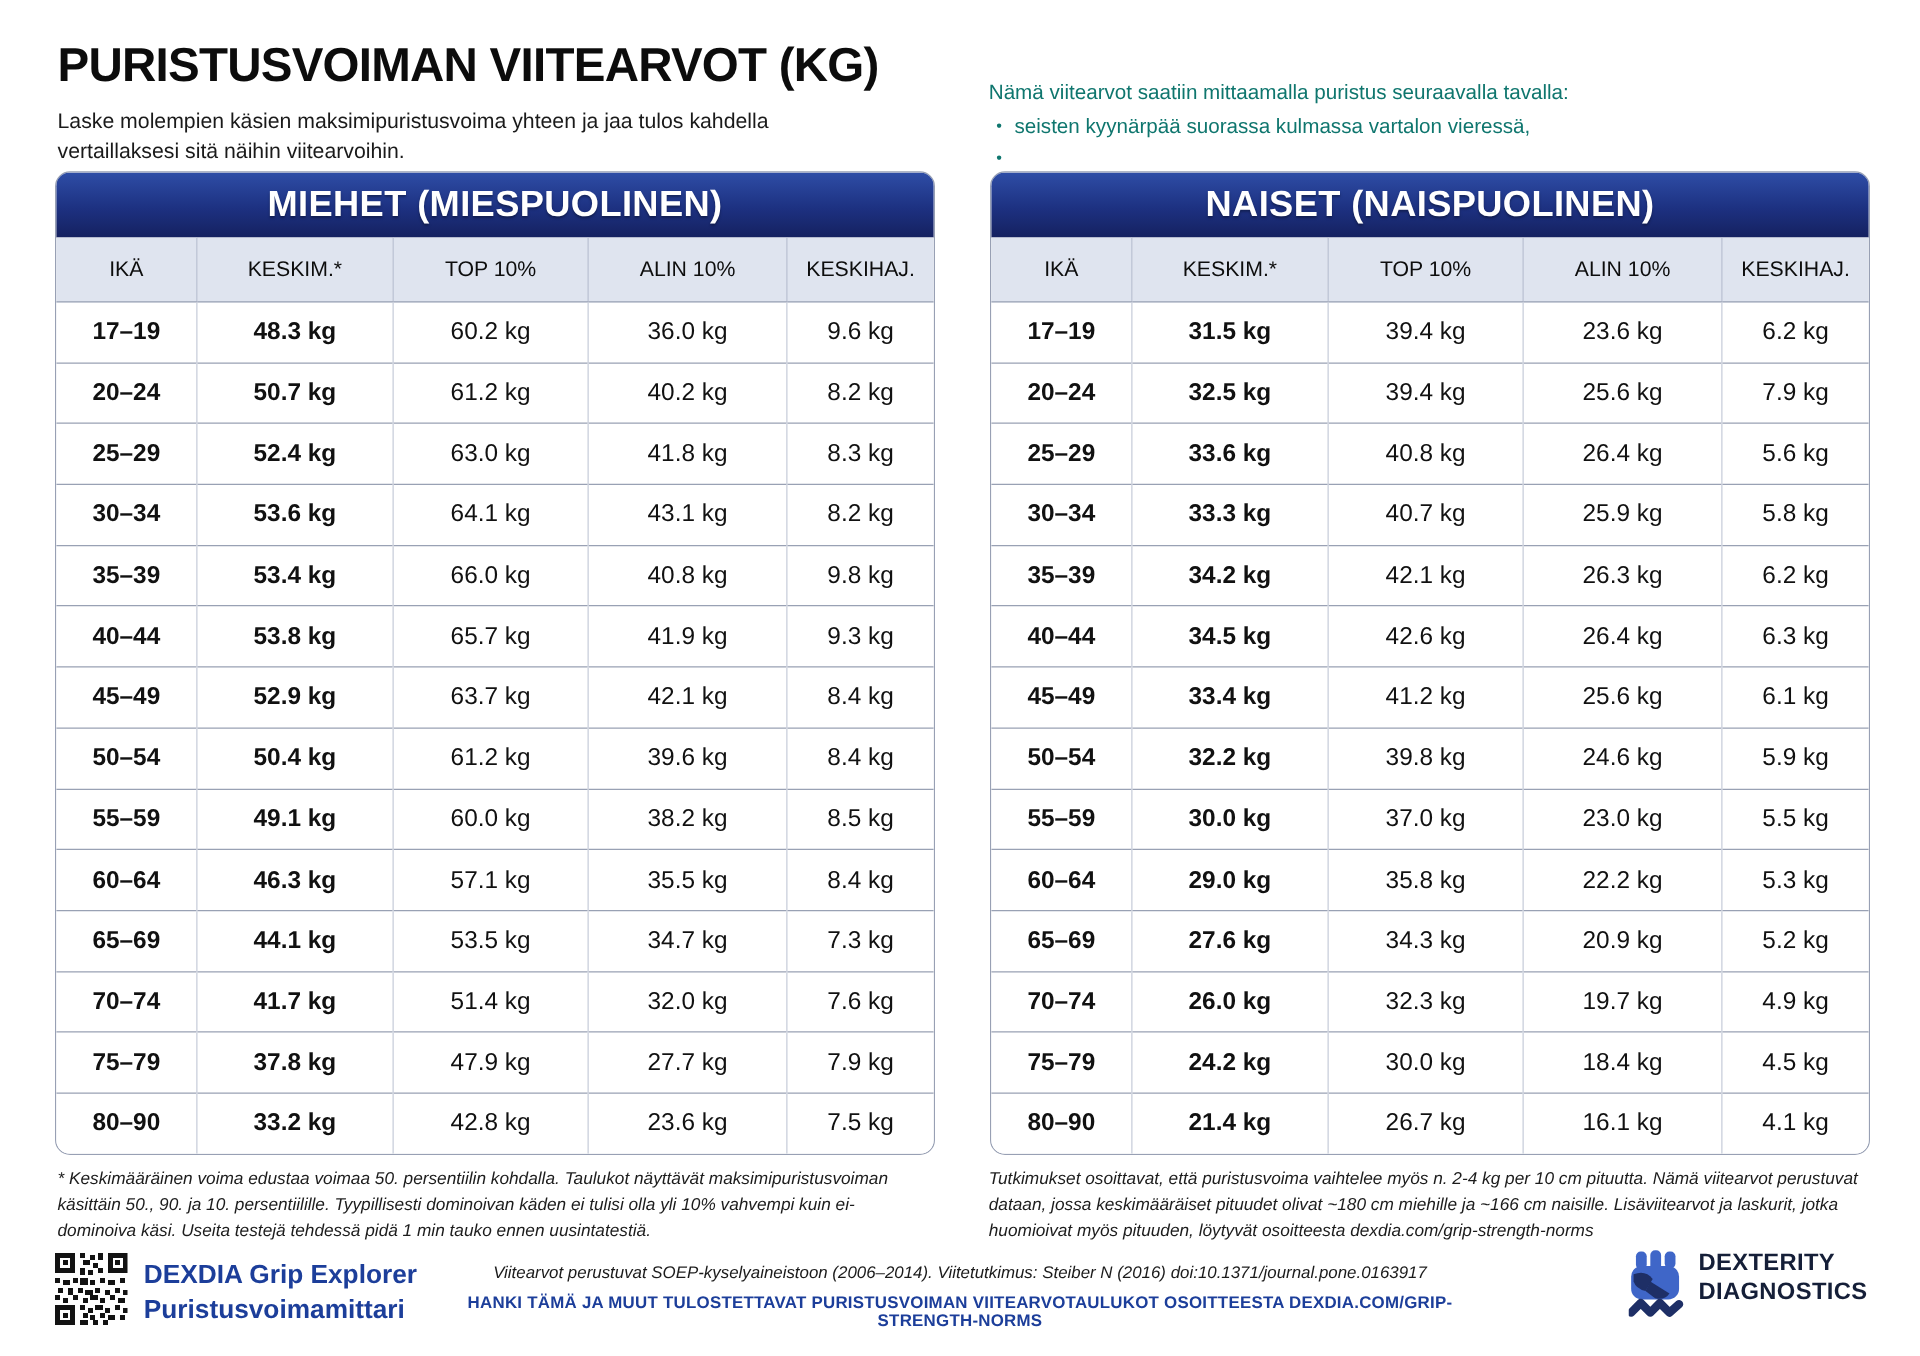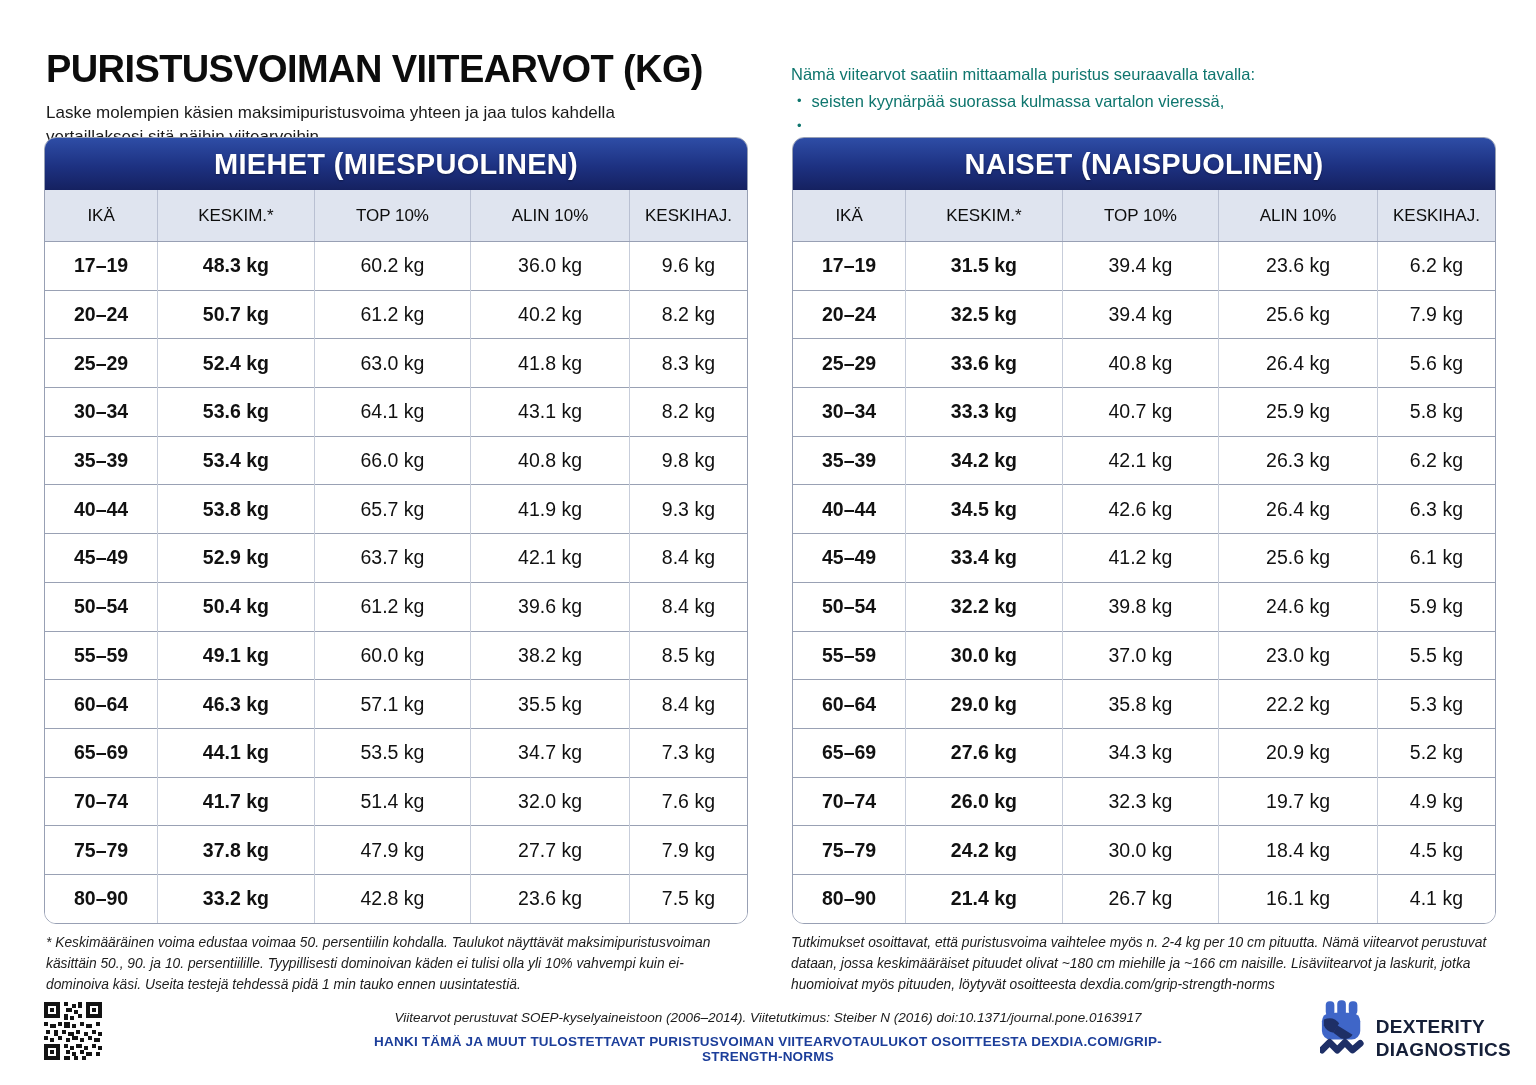--- a/index.html
+++ b/index.html
@@ -1,21 +1,21 @@
 <!DOCTYPE html>
 <html><head>
 <meta charset="utf-8">
 <style>
   html,body { margin:0; padding:0; background:#ffffff; }
   .page {
     position:relative; width:1536px; height:1085px; background:#ffffff;
     font-family:"Liberation Sans", sans-serif; color:#111; overflow:hidden;
   }
   
-  .title-block { position:absolute; left:46px; top:32px; width:710px;margin-top:16px; }
+  .title-block { position:absolute; left:46px; top:32px; width:710px; }
   .main-title { margin:0; font-size:38px; font-weight:800; letter-spacing:-0.6px; color:#0c0c0c; }
   .subtitle { margin-top:10px; font-size:17px; line-height:1.42; color:#1a1a1a; width:660px; }
   .intro-block { position:absolute; left:791px; top:62px; width:715px; font-size:16.5px; line-height:1.5; color:#0f766e; }
   .intro-bullets { margin:2px 0 0 6px; }
   .intro-bullet { display:flex; gap:10px; }
   .bullet-dot { font-size:13px; line-height:1.9; }
   
   .table-card {
     position:absolute; top:137px; width:704px; background:#fff;
     border:1.5px solid #98a0b4; border-radius:12px; overflow:hidden;
@@ -51,21 +51,21 @@
     line-height:1.52; color:#1c1c1c;
   }
   .footnote.left  { left:46px;  width:700px; }
   .footnote.right { left:791px; width:705px; }
   
   .footer-left { position:absolute; left:44px; top:1002px; display:flex; gap:13px; align-items:center; }
   .brand-line { font-size:21px; font-weight:800; color:#1c3e9a; line-height:1.3; }
   .footer-center { position:absolute; left:353px; top:1010px; width:830px; text-align:center; }
   .source-line { font-size:13.5px; font-style:italic; color:#1b1b1b; }
   .cta-line { margin-top:9px; font-size:13.5px; font-weight:700; color:#1c3e9a; letter-spacing:0.2px; }
-  .footer-right { position:absolute; right:25px; top:1000px; display:flex; gap:10px; align-items:flex-end; }
+  .footer-right { position:absolute; right:42px; top:1000px; display:flex; gap:10px; align-items:flex-start; }
   .logo-line { font-size:19px; font-weight:800; color:#151f38; line-height:1.2; letter-spacing:0.3px; }
 </style>
 </head>
 <body>
 
 <div class="page">
 
   <div class="title-block">
     <h1 class="main-title">PURISTUSVOIMAN VIITEARVOT (KG)</h1>
     <div class="subtitle">Laske molempien käsien maksimipuristusvoima yhteen ja jaa tulos kahdella vertaillaksesi sitä näihin viitearvoihin.</div>
@@ -384,20 +384,24 @@
             <rect x="14" y="25" width="2" height="2"></rect>
           <rect x="18" y="24" width="2" height="2"></rect>
             <rect x="21" y="25" width="3" height="2"></rect>
           <rect x="26" y="25" width="2" height="2"></rect>
             <rect x="10" y="27" width="3" height="2"></rect>
           <rect x="15" y="27" width="2" height="2"></rect>
             <rect x="19" y="27" width="2" height="2"></rect>
         </g>
       </svg>
     </span>
+    <div>
+      <div class="brand-line">DEXDIA Grip Explorer</div>
+      <div class="brand-line">Puristusvoimamittari</div>
+    </div>
   </div>
 
   <div class="footer-center">
     <div class="source-line">Viitearvot perustuvat SOEP-kyselyaineistoon (2006–2014). Viitetutkimus: Steiber N (2016) doi:10.1371/journal.pone.0163917</div>
     <div class="cta-line">HANKI TÄMÄ JA MUUT TULOSTETTAVAT PURISTUSVOIMAN VIITEARVOTAULUKOT OSOITTEESTA DEXDIA.COM/GRIP-STRENGTH-NORMS</div>
   </div>
 
   <div class="footer-right">
     <span>
       <svg width="46" height="58" viewBox="0 0 48 60">

